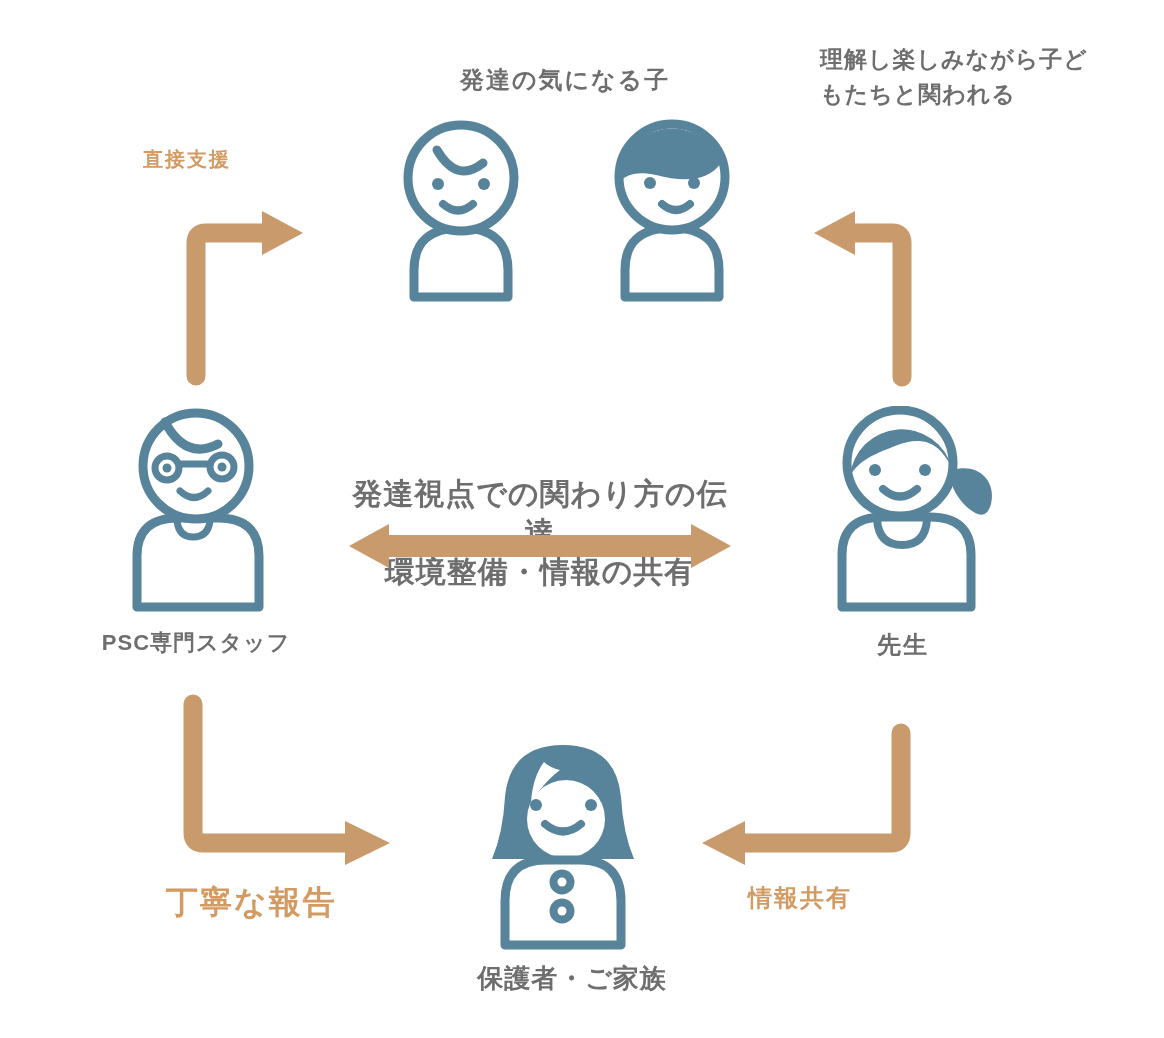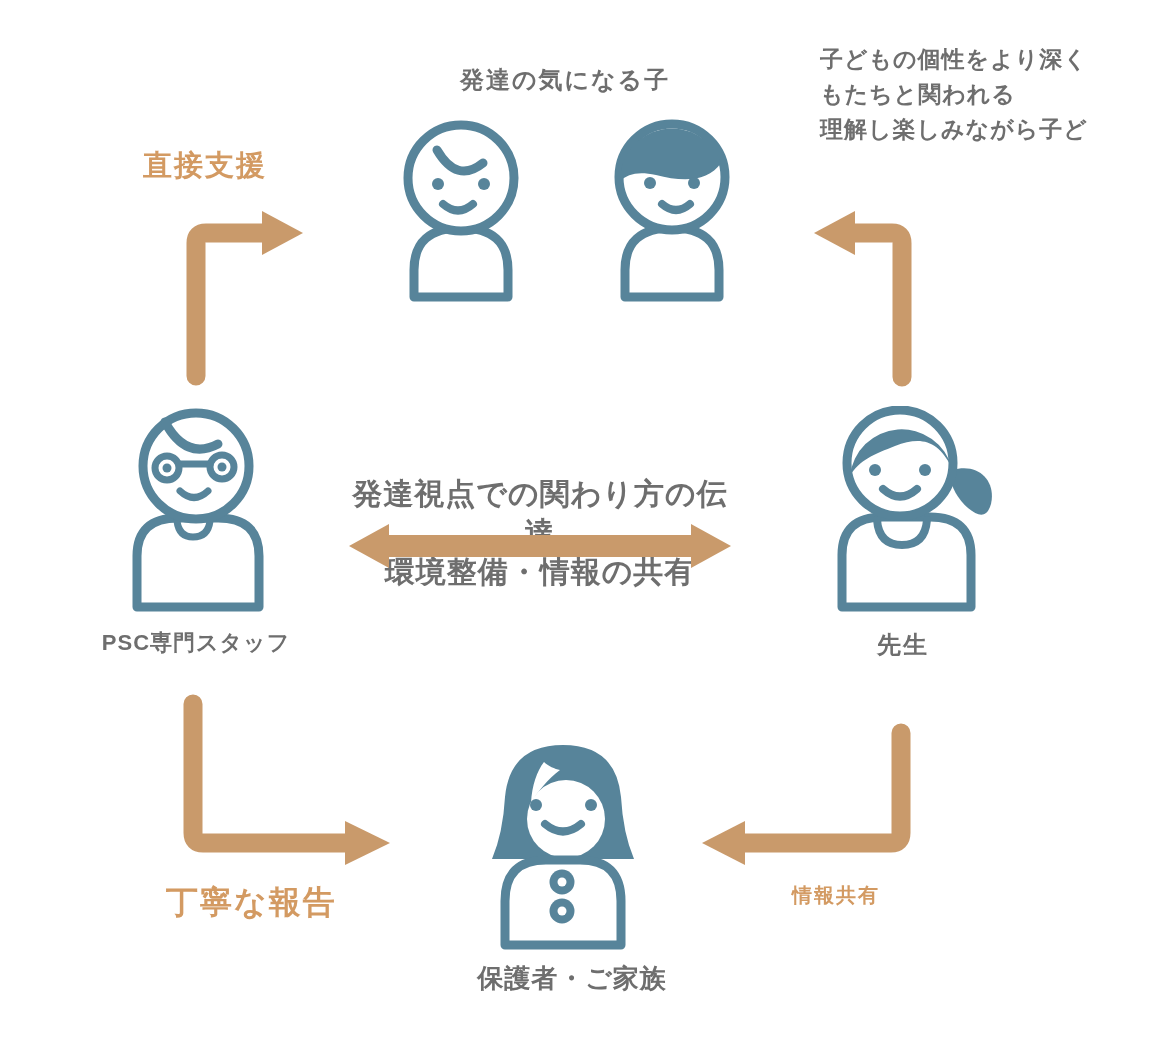--- a/index.html
+++ b/index.html
@@ -8,49 +8,48 @@
     font-family:"Liberation Sans","DejaVu Sans",sans-serif;overflow:hidden;
   }
   .abs{position:absolute;}
   .gray{color:var(--text-gray,#6E6E6E);font-weight:600;}
   .tan{color:var(--label-orange,#D39A62);font-weight:600;}
   .center{text-align:center;}
 
   
   #children-title{left:350px;top:64px;width:430px;font-size:24px;letter-spacing:2px;}
   #teacher-note{left:820px;top:42px;width:270px;font-size:23px;line-height:35px;letter-spacing:1px;}
-  #direct-label{left:143px;top:146px;font-size:29px;letter-spacing:2px;}
+  #direct-label{left:143px;top:146px;font-size:20px;letter-spacing:2px;}
   #indirect-caption{left:340px;top:438px;width:400px;font-size:30px;line-height:39px;letter-spacing:1px;margin-top:36px;}
   #indirect-label{left:340px;top:581px;width:400px;font-size:25px;letter-spacing:3px;}
   #staff-label{left:76px;top:628px;width:240px;font-size:22px;letter-spacing:1px;}
   #teacher-label{left:833px;top:629px;width:140px;font-size:24px;letter-spacing:2px;}
   #family-label{left:452px;top:961px;width:240px;font-size:26px;letter-spacing:1px;}
   #report-label{left:166px;top:881px;font-size:32px;letter-spacing:2px;}
-  #share-label{left:792px;top:882px;font-size:20px;letter-spacing:2px;}
+  #share-label{left:748px;top:882px;font-size:24px;letter-spacing:2px;}
 
   
   .person-stroke{fill:#fff;stroke:var(--icon-blue,#57849A);stroke-width:9;stroke-linejoin:round;}
   .person-line{fill:none;stroke:var(--icon-blue,#57849A);stroke-linecap:round;stroke-linejoin:round;}
   .person-fill{fill:var(--icon-blue,#57849A);stroke:none;}
   .white-fill{fill:#fff;stroke:none;}
   .arrow-line{fill:none;stroke:var(--arrow-tan,#C99A6B);stroke-width:19;stroke-linecap:round;stroke-linejoin:round;}
   .arrow-shaft{fill:none;stroke:var(--arrow-tan,#C99A6B);stroke-width:22;stroke-linecap:butt;}
   .arrow-head{fill:var(--arrow-tan,#C99A6B);stroke:none;}
 </style>
 </head>
 <body>
 
 <div id="canvas">
 
   <div id="children-title" class="abs gray center">発達の気になる子</div>
 
   <div id="teacher-note" class="abs gray">
-    <div>子どもの個性をより深く</div>
+    <div>理解し楽しみながら子ど</div>
     <div>もたちと関われる</div>
-    <div>理解し楽しみながら子ど</div>
   </div>
 
   <div id="direct-label" class="abs tan">直接支援</div>
 
   <div id="indirect-caption" class="abs gray center">
     <div>発達視点での関わり方の伝達</div>
     <div>環境整備・情報の共有</div>
   </div>
 
 

